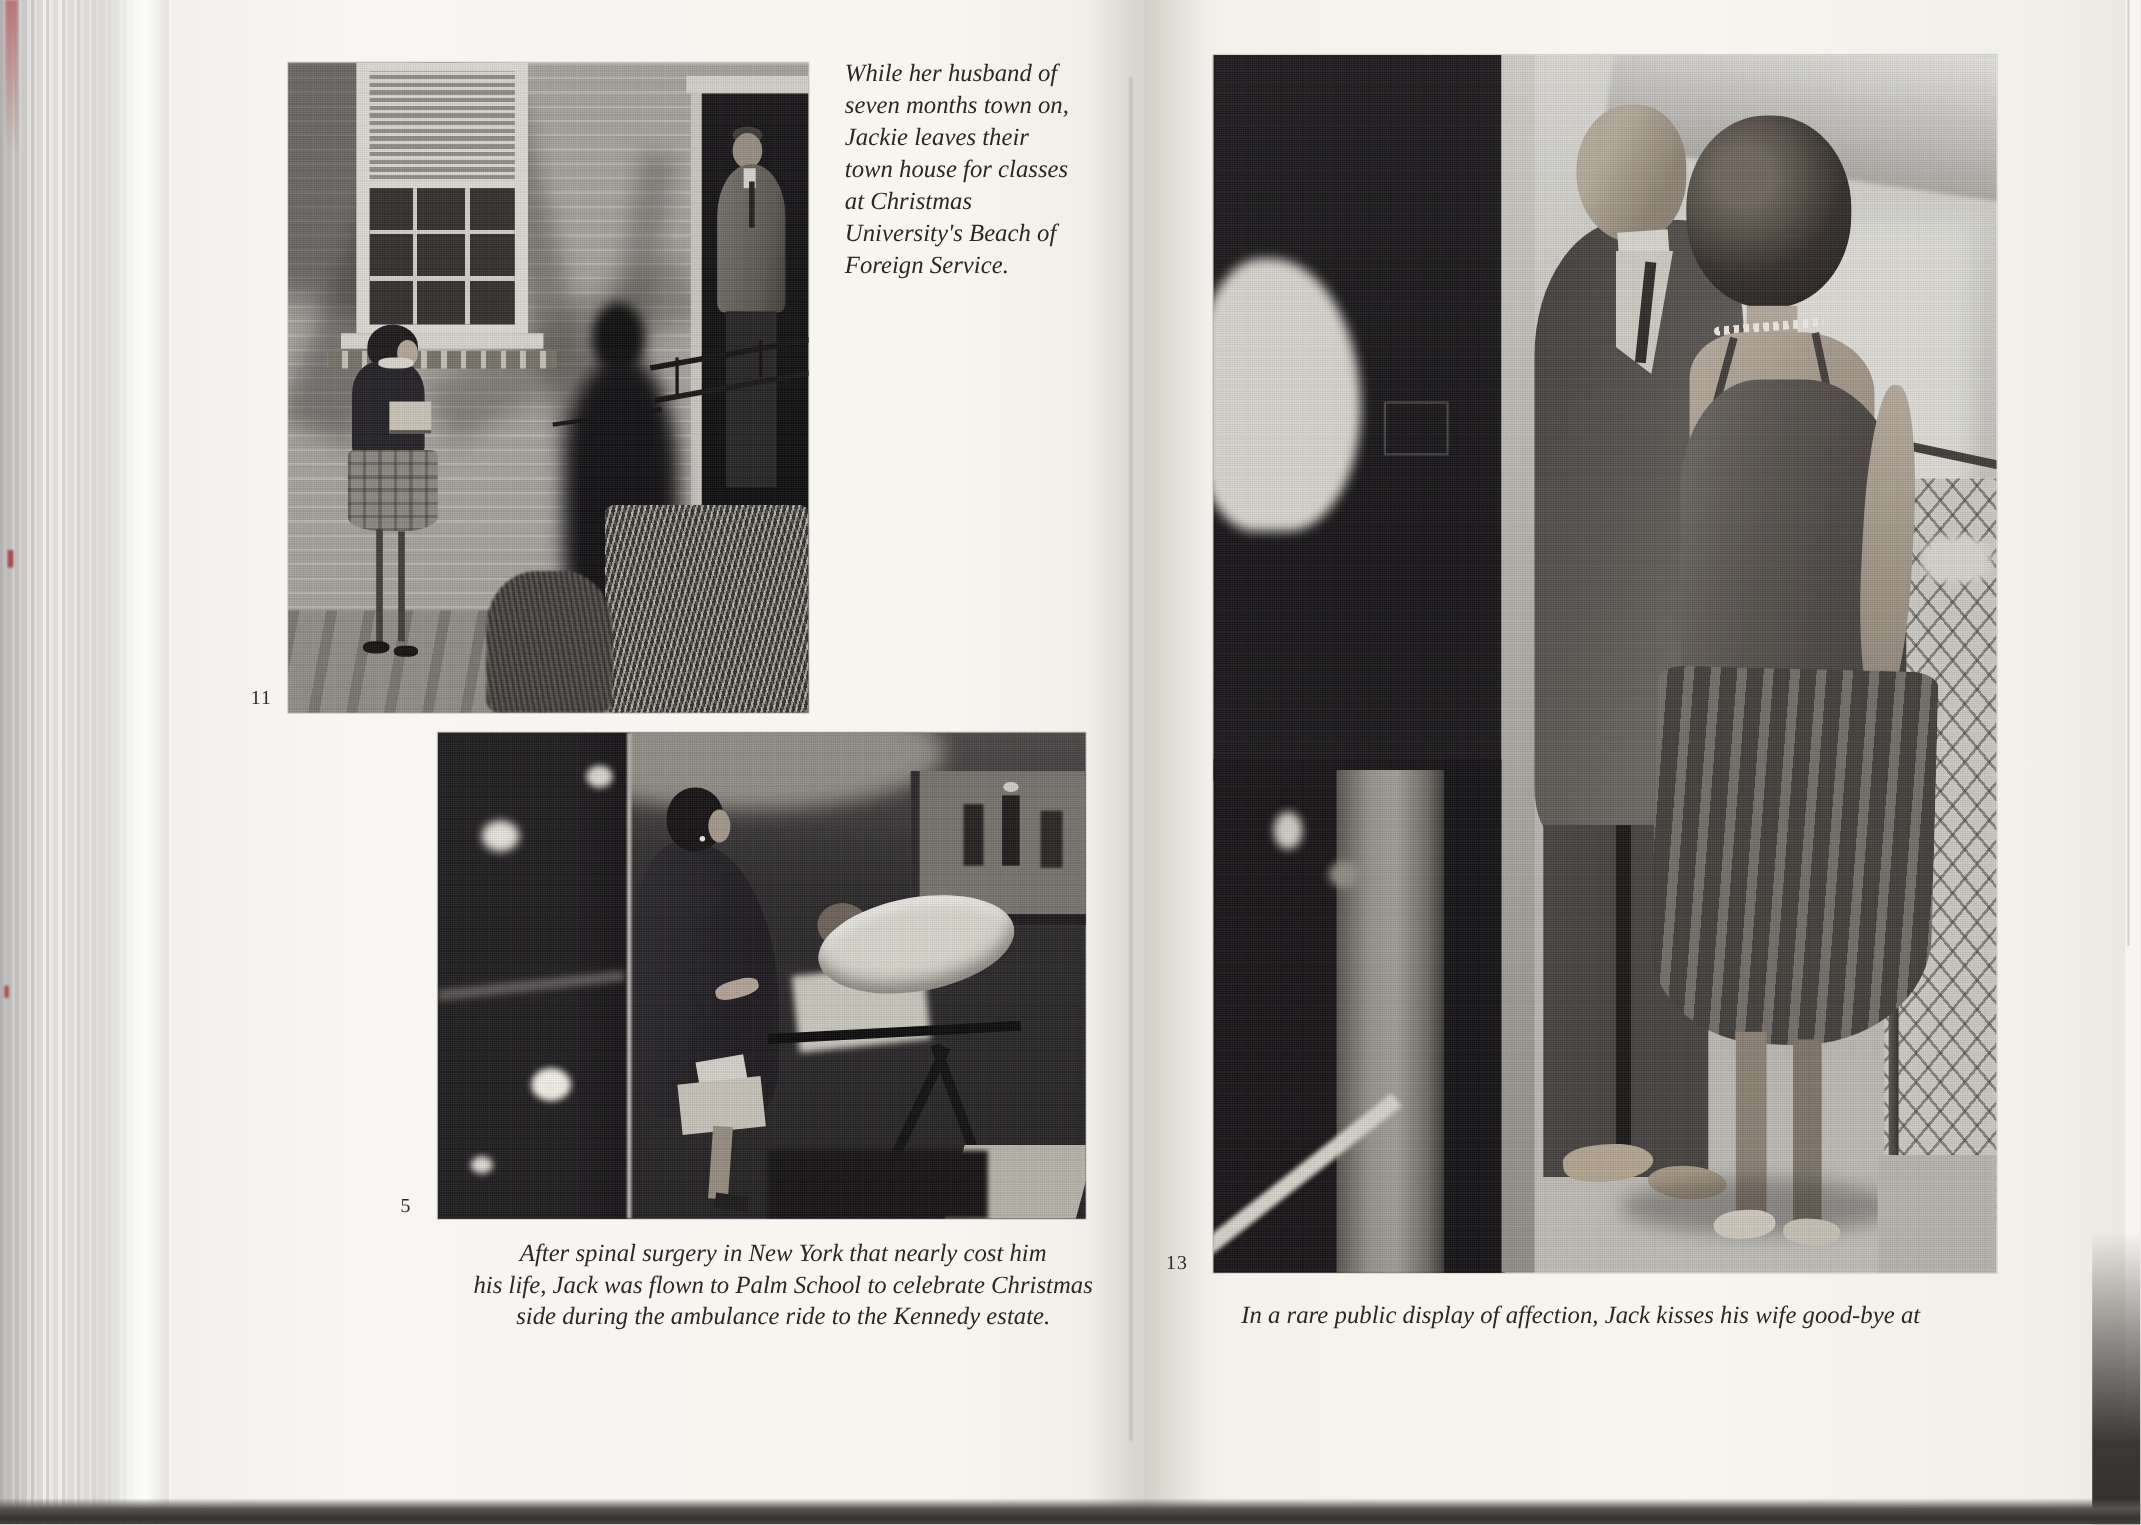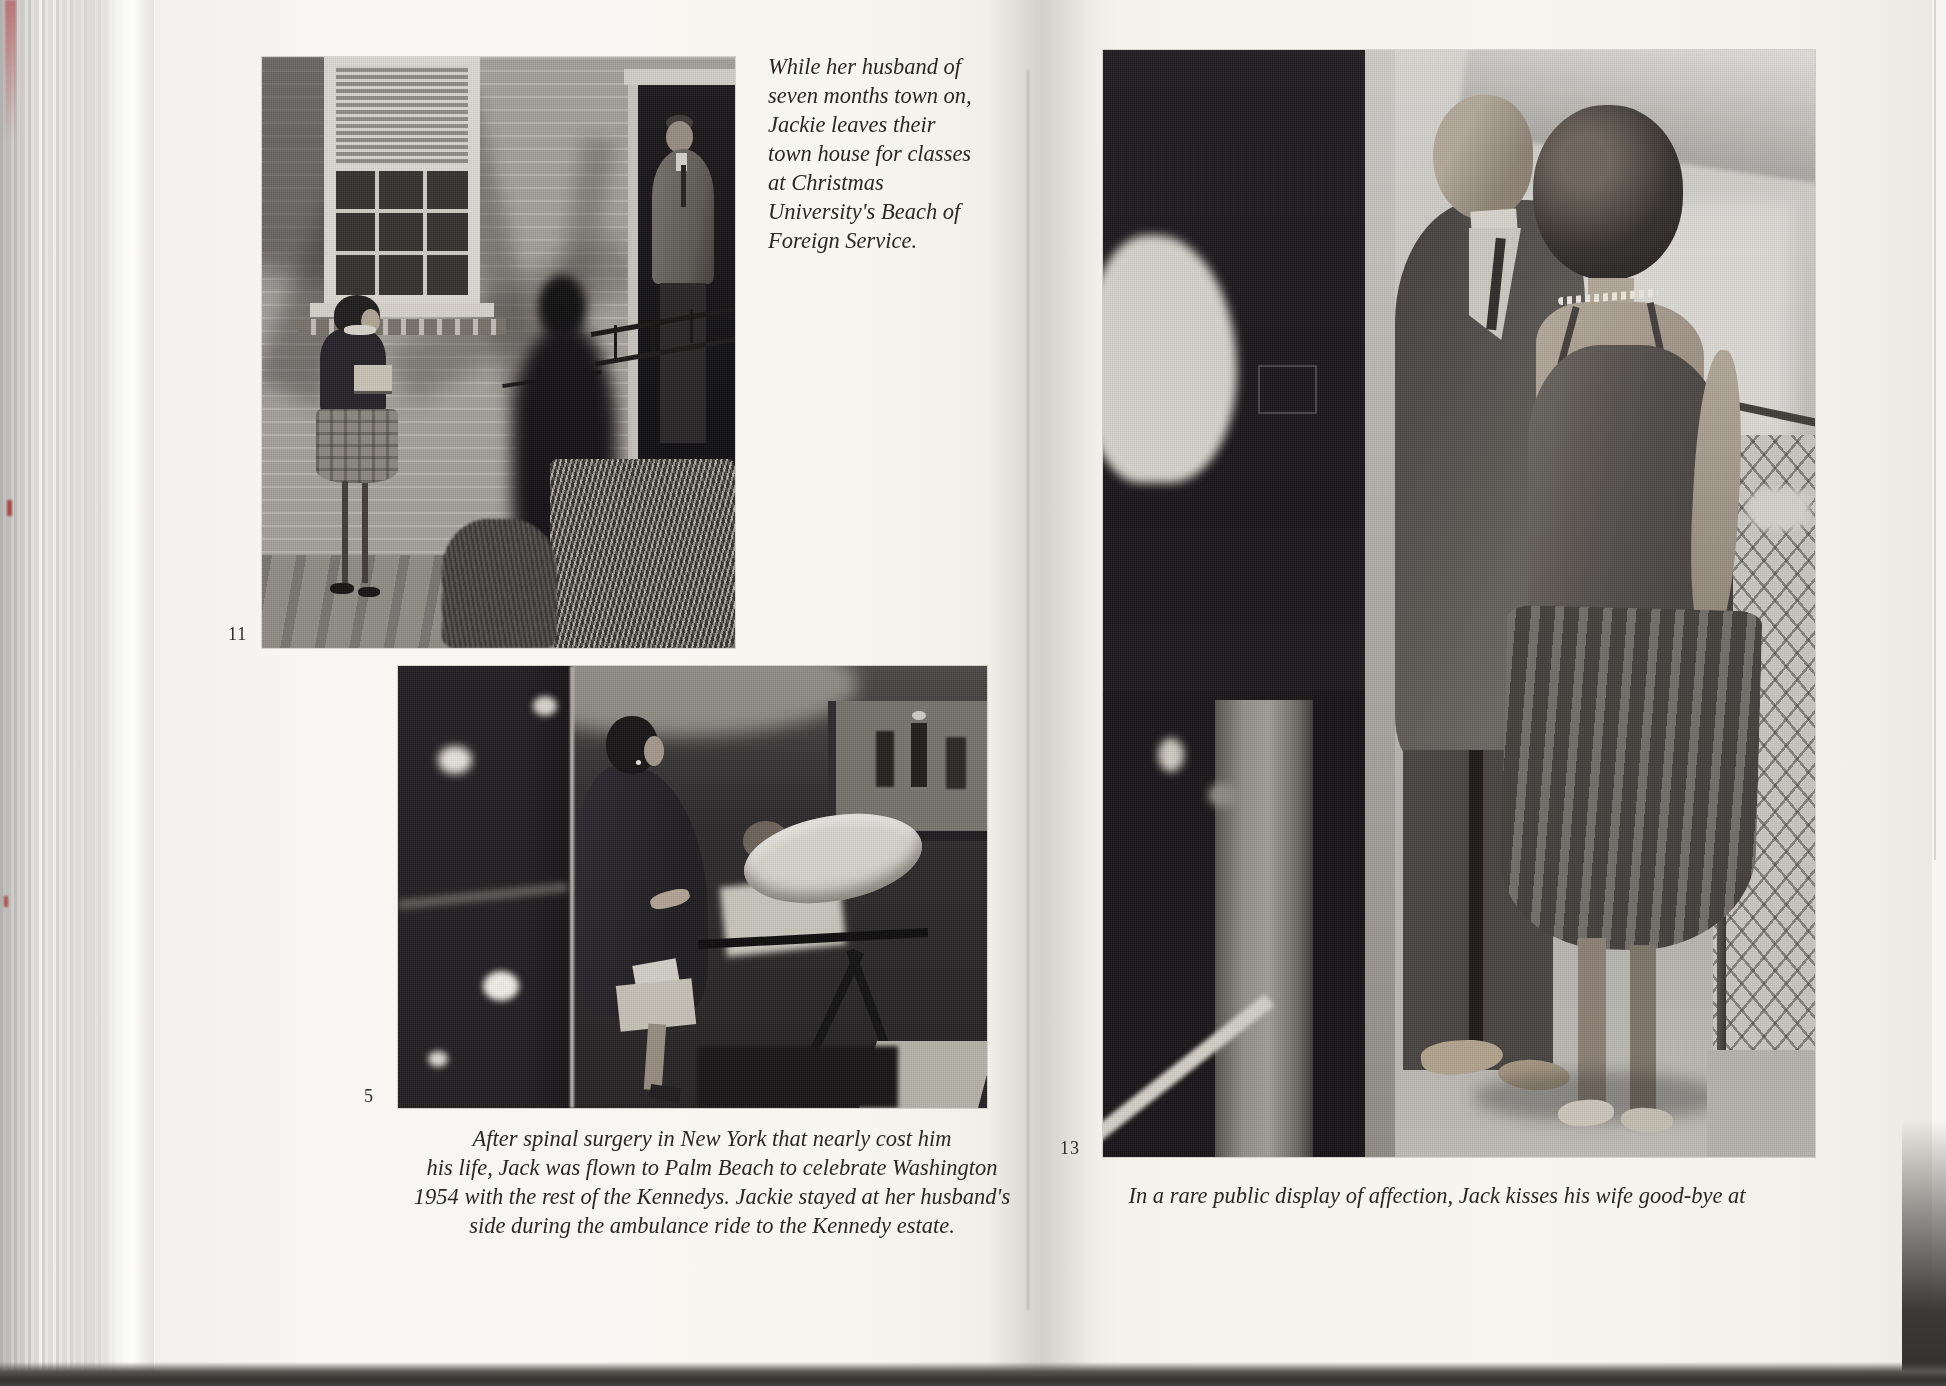--- a/index.html
+++ b/index.html
@@ -301,22 +301,21 @@
     <div class="ab p12-leg1"></div>
     <div class="ab p12-leg2"></div>
     <div class="ab p12-wheel"></div>
     <div class="ab p12-floor"></div>
     <div class="ab p12-base"></div>
     <div class="ab grain"></div>
   </div>
   <div class="ab fignum fn12">5</div>
   <div class="ab caption cap-ambulance">
     <span>After spinal surgery in New York that nearly cost him</span>
-    <span>his life, Jack was flown to Palm Beach to celebrate Washington</span>
-    <span>1954 with the rest of the Kennedys. Jackie stayed at her husband's</span>
+    <span>his life, Jack was flown to Palm School to celebrate Christmas</span>
     <span>side during the ambulance ride to the Kennedy estate.</span>
   </div>
 
   <div class="ab photo p13">
     <div class="ab p13-awning"></div>
     <div class="ab p13-lightbg"></div>
     <div class="ab p13-darkmass"></div>
     <div class="ab p13-shoulder"></div>
     <div class="ab p13-hw"></div>
     <div class="ab p13-crates"></div>

